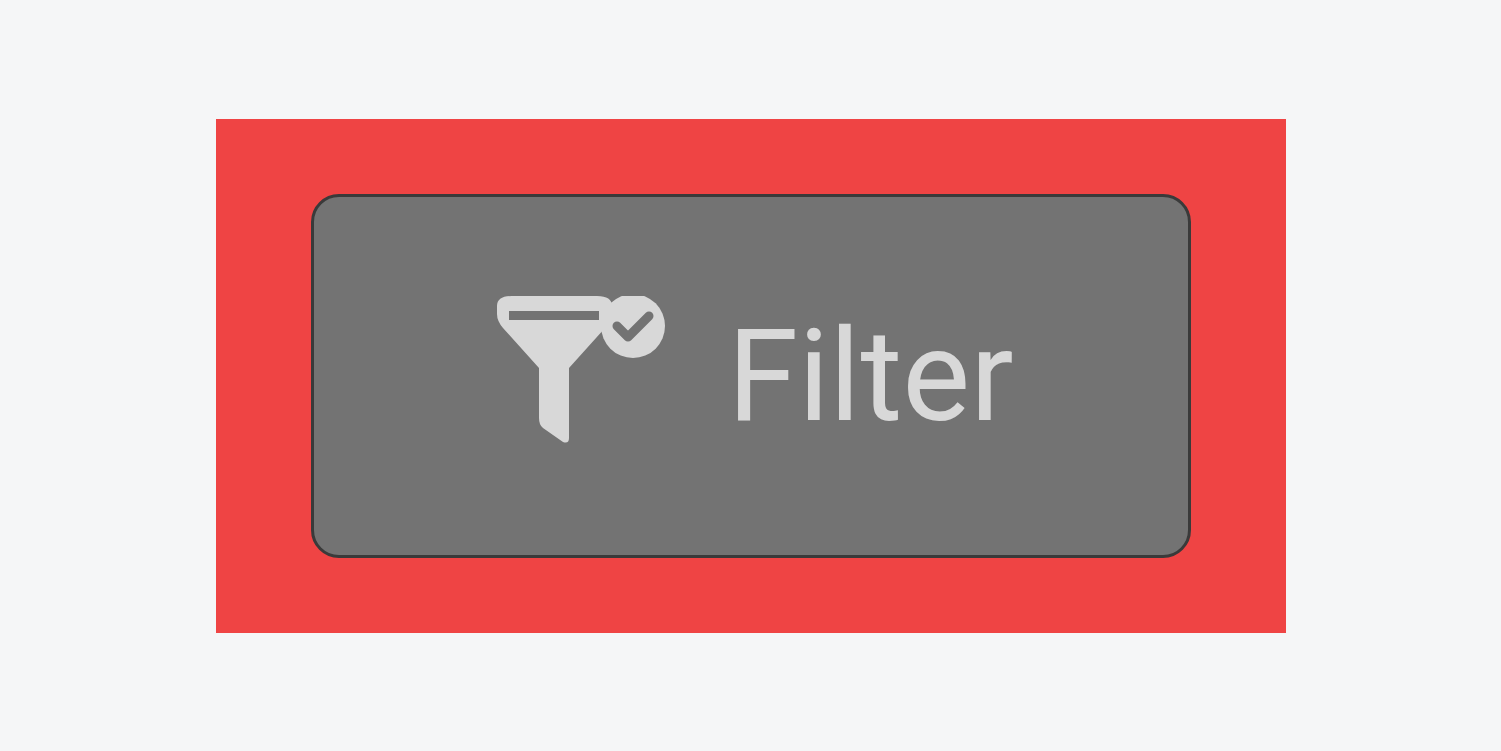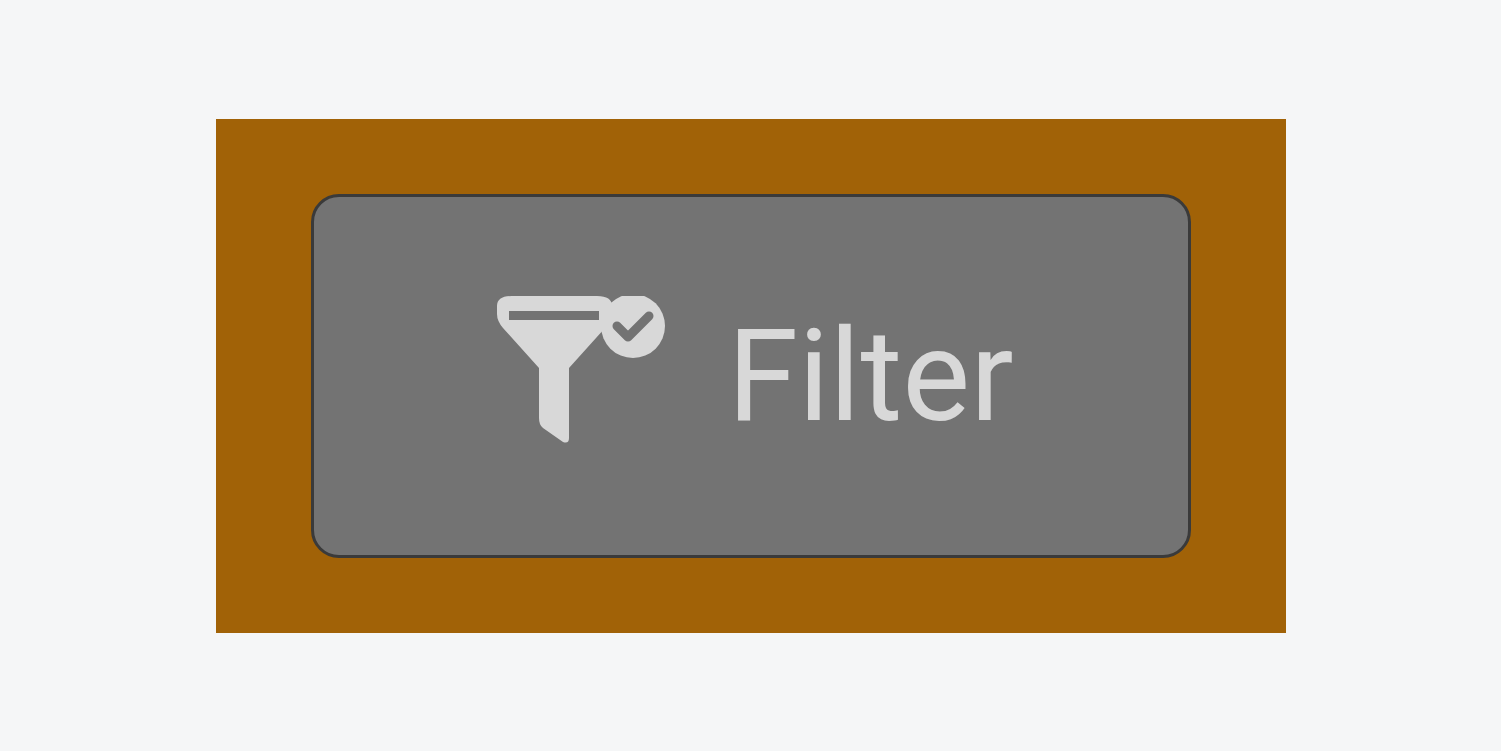--- a/index.html
+++ b/index.html
@@ -14,21 +14,21 @@
       background: #f5f6f7;
       display: flex;
       align-items: center;
       justify-content: center;
       font-family: -apple-system, BlinkMacSystemFont, "Segoe UI", Roboto, sans-serif;
     }
     
     .panel {
       width: 1070px;
       height: 514px;
-      background: #a16207;
+      background: #ef4444;
       display: flex;
       align-items: center;
       justify-content: center;
       padding: 75px 95px;
     }
     
     .filter-button {
       width: 100%;
       height: 100%;
       background: #737373;

